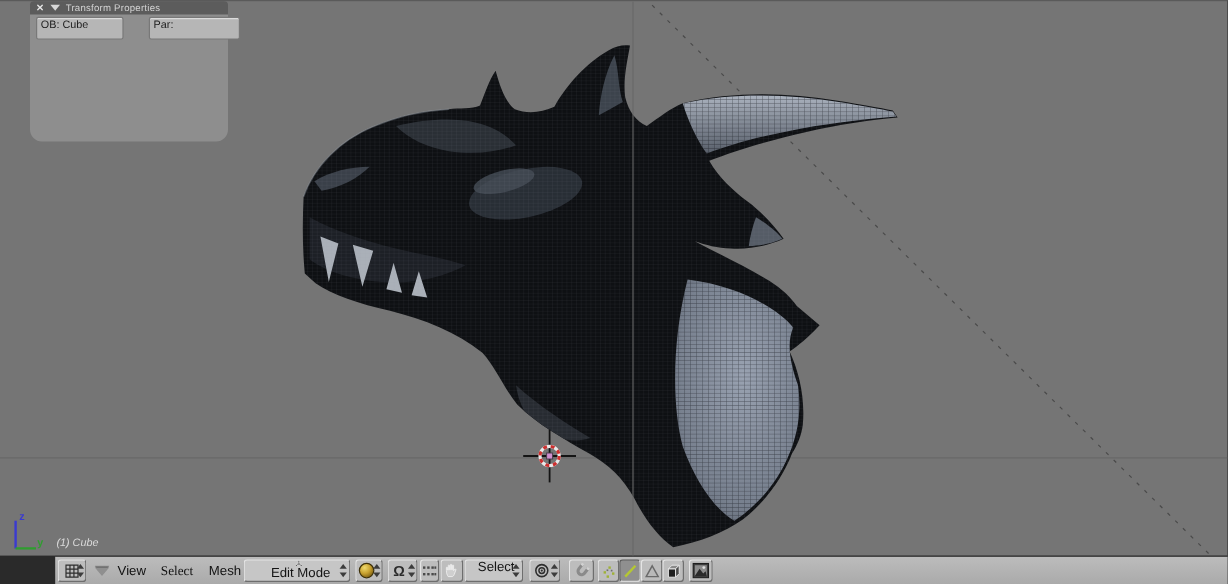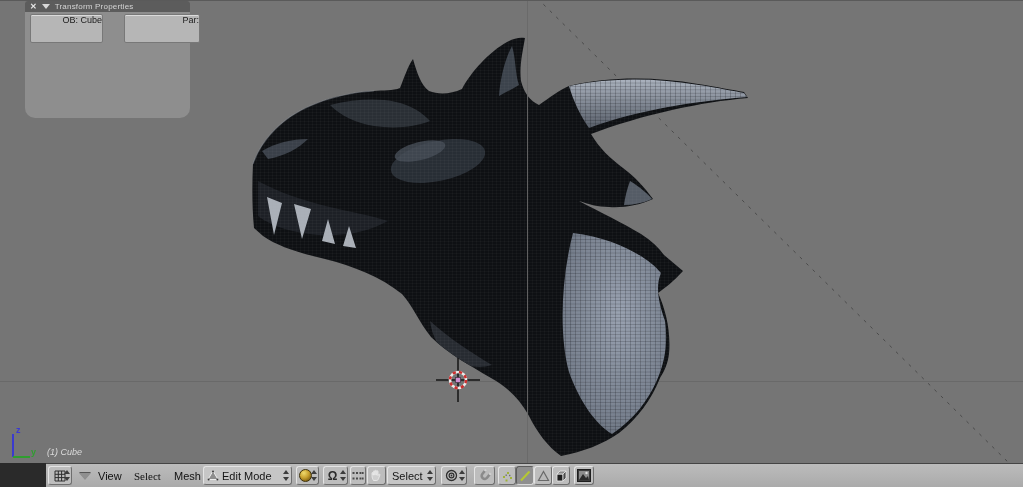--- a/index.html
+++ b/index.html
@@ -31,42 +31,41 @@
     color:#e8e8e8; font-size:8px; line-height:8px; font-weight:bold; cursor:default;
   }
   .float-panel .hdr .tri {
     width:0; height:0; border-left:4px solid transparent; border-right:4px solid transparent;
     border-top:5px solid #d8d8d8;
   }
   .float-panel .hdr .ttl {
     color:#d4d4d4; font-size:8px; letter-spacing:.2px;
   }
   .fld {
-    position:absolute; top:13px; height:29px;
+    position:absolute; top:13px; height:19px;
     background:#b6b6b6; border:1px solid #787878; border-radius:2px;
     box-shadow:inset 0 1px 0 rgba(255,255,255,0.5);
-    font-size:9px; line-height:10px; color:#1c1c1c; padding-left:18px;
+    font-size:9px; line-height:10px; color:#1c1c1c; padding-left:3px;
     overflow:hidden;
-    text-align:right;
   }
   .fld.ob { left:5px; width:73px; }
   .fld.par { left:99px; width:76px; }
 
   
   .toolbar {
     position:absolute; left:0; top:463px; width:1023px; height:24px;
     background:linear-gradient(#bcbcbc,#aaaaaa);
     border-top:1px solid #454545;
     margin-left:46px;
   }
   .tbtn {
     position:absolute; top:2px; height:19px;
     background:#bdbdbd;
     border:1px solid #6e6e6e; border-top-color:#e4e4e4; border-left-color:#e4e4e4;
-    border-radius:3px; display:flex; align-items:center; justify-content:center;
+    border-radius:3px; display:flex; align-items:center; justify-content:center;flex-direction:column;
   }
   .tbtn.pressed {
     background:#8f8f8f;
     border-top-color:#5c5c5c; border-left-color:#5c5c5c;
     border-bottom-color:#d8d8d8; border-right-color:#d8d8d8;
   }
   .tbtn.dd { justify-content:flex-start; padding-left:3px; background:#c6c6c6; }
   .dd-label { font-size:11px; color:#141414; margin-left:3px; white-space:nowrap; }
   .menu-item {
     position:absolute; top:0; height:24px; line-height:24px;

